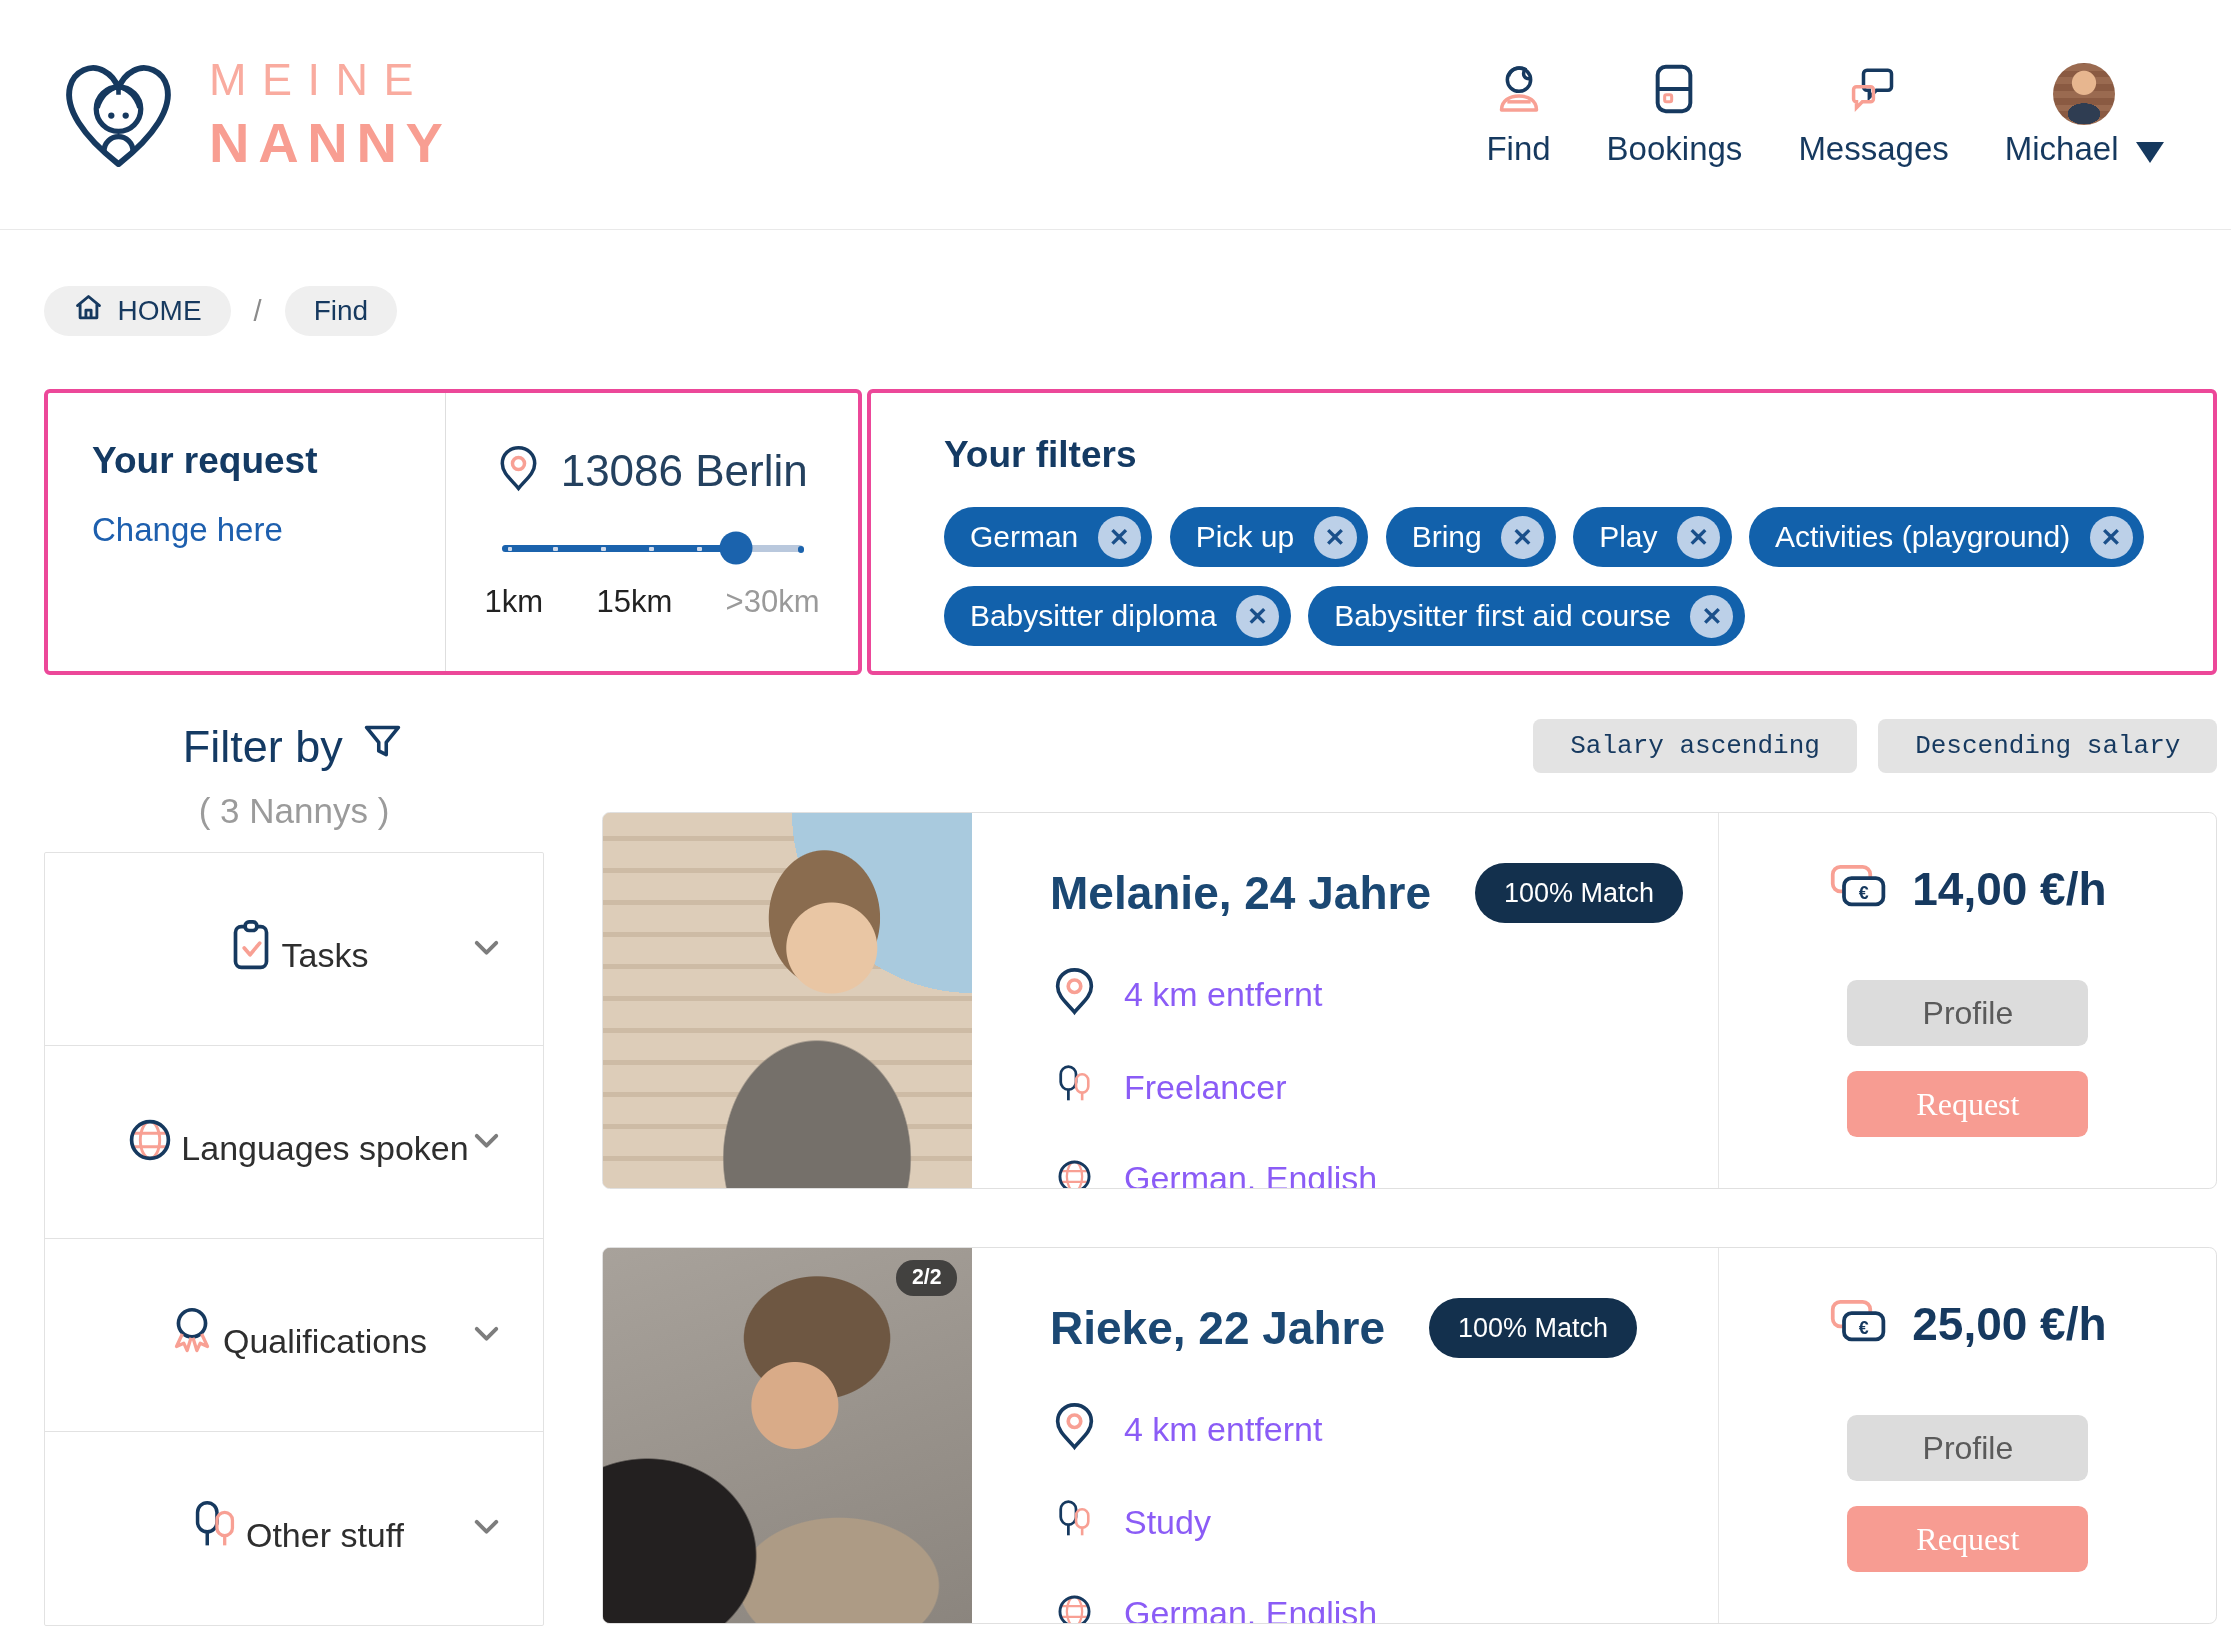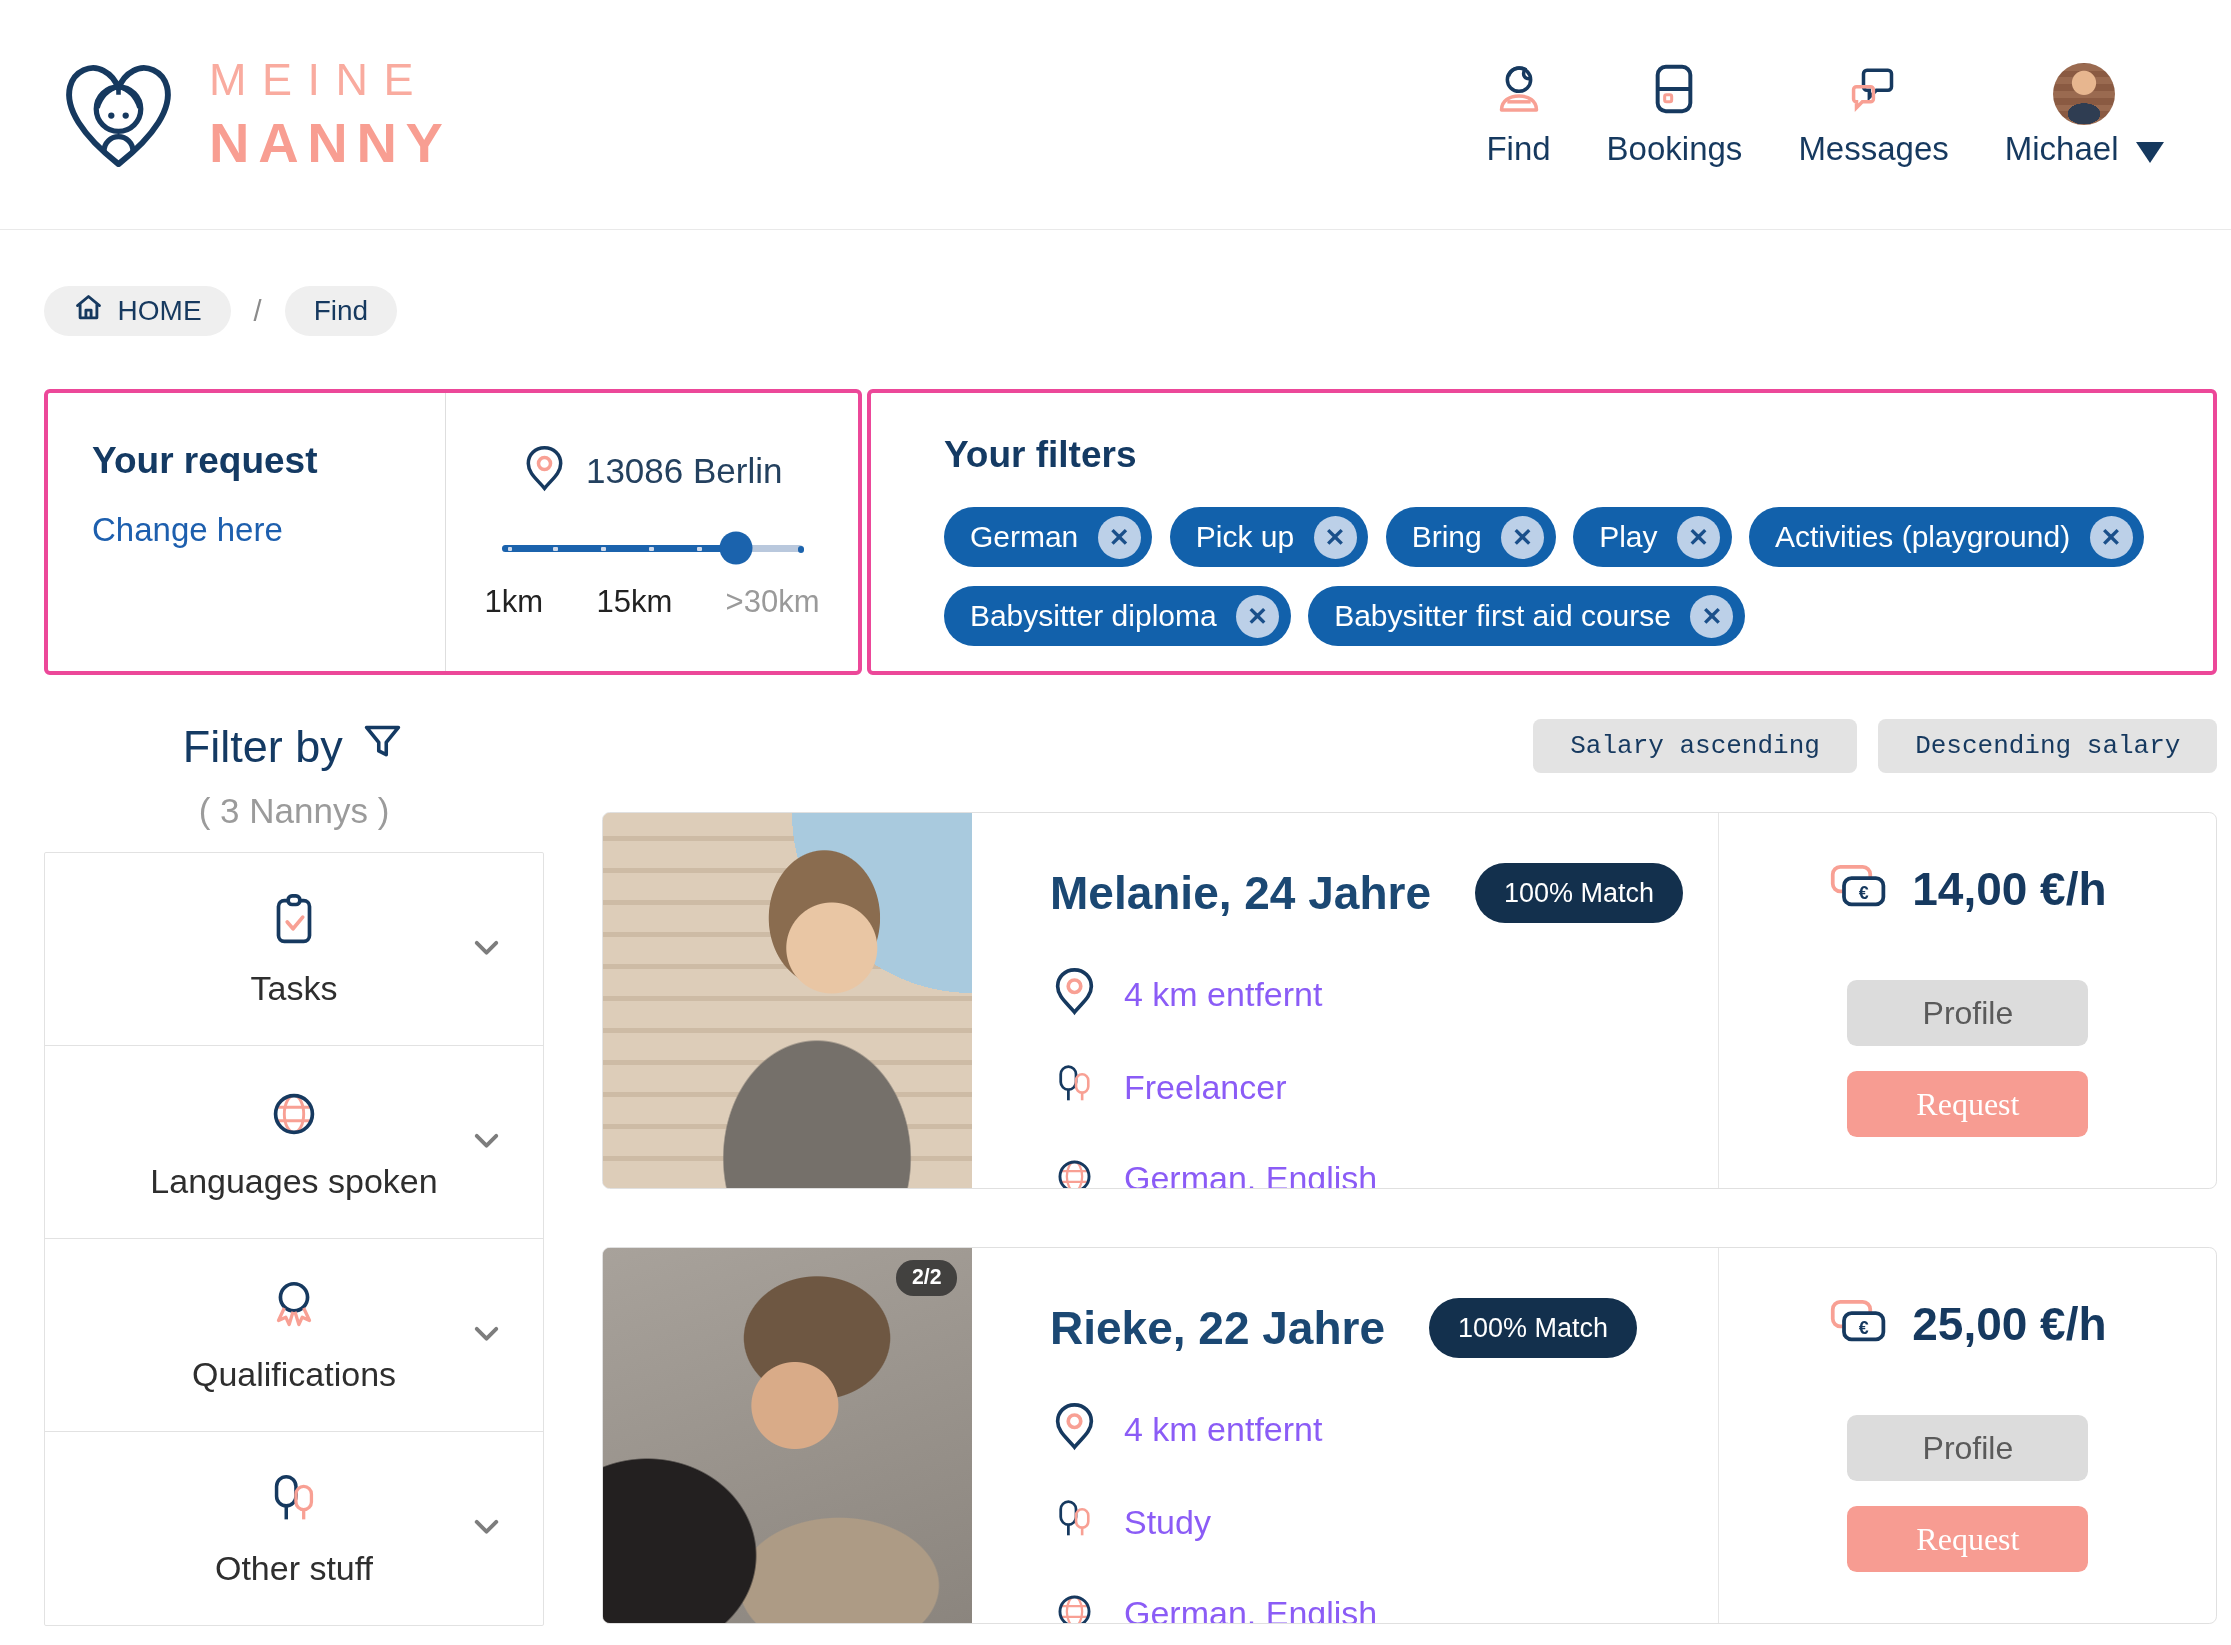--- a/index.html
+++ b/index.html
@@ -33,21 +33,21 @@
 
   
   .panels { margin-top:53px; padding:0 14.6px 0 44px; display:flex; gap:4.9px; height:286px; }
   .panel { background:#fff; border:4px solid #ec4899; border-radius:5.8px; }
   .panel-request { width:818px; display:flex; }
   .req-left { width:398px; padding:47px 0 0 44px; border-right:1px solid #dedede; }
   .req-title { font-size:37px; font-weight:700; color:#143a63; }
   .req-link { font-size:33px; color:#1d5fae; margin-top:29px; cursor:pointer; display:inline-block; }
   .req-right { flex:1; display:flex; flex-direction:column; align-items:center; justify-content:center; }
   .loc-row { display:flex; align-items:center; gap:19.4px; }
-  .loc-text { font-size:35px; color:#24415f; }
+  .loc-text { font-size:44px; color:#24415f; }
   .slider { position:relative; width:301px; height:33px; margin-top:33px; cursor:pointer; }
   .slider .track { position:absolute; top:13.6px; left:0; width:100%; height:6.8px; background:#b9c8dd; border-radius:3.9px; }
   .slider .fill  { position:absolute; top:13.6px; left:0; width:78%; height:6.8px; background:#1b63ad; border-radius:3.9px; }
   .slider .tick  { position:absolute; top:15.5px; width:4.9px; height:3.9px; background:#cfd9ea; border-radius:1px; }
   .slider .handle{ position:absolute; top:16.5px; left:78%; width:33px; height:33px; background:#1b63ad;
                    border-radius:50%; transform:translate(-50%,-50%); }
   .slider .enddot{ position:absolute; top:14.6px; right:-1.9px; width:6.8px; height:6.8px; background:#1b63ad; border-radius:50%; }
   .slider-labels { width:335px; display:flex; justify-content:space-between; margin-top:19.4px; font-size:31px; color:#222; }
   .slider-labels .dim { color:#9a9a9a; }
 
@@ -59,21 +59,21 @@
             font-size:25px; font-weight:700; display:flex; align-items:center; justify-content:center; }
 
   
   .main { margin-top:44px; padding:0 14.6px 0 44px; display:flex; gap:58px; }
   .sidebar { width:500px; }
   .filterby-title { display:flex; align-items:center; justify-content:center; gap:17.5px; }
   .filterby-title span { font-size:45px; font-weight:400; color:#143a63; }
   .nanny-count { text-align:center; font-size:35px; color:#9b9b9b; margin-top:15.5px; }
   .accordion { margin-top:21.3px; border:1px solid #e2e2e2; border-radius:1.9px; background:#fff; }
   .acc-section { height:193px; border-bottom:1px solid #e2e2e2; position:relative;
-                 display:flex; flex-direction:column; align-items:center; justify-content:center; cursor:pointer; }
+                 display:flex; flex-direction:row; align-items:center; justify-content:center; cursor:pointer; }
   .acc-section:last-child { border-bottom:none; }
   .acc-label { font-size:34px; color:#2e2e2e; margin-top:13.6px; }
   .acc-chevron { position:absolute; right:37px; top:50%; transform:translateY(-50%); }
 
   .content { flex:1; }
   .sort-row { display:flex; justify-content:flex-end; gap:21.3px; }
   .sort-btn { height:54px; padding:0 37px; background:#e3e3e3; border:none; border-radius:7.8px;
               font-family:Liberation Mono, monospace; font-size:26px; font-weight:500; color:#16395f; cursor:pointer; }
 
   .card { margin-top:39px; height:377px; border:1px solid #e0e0e0; border-radius:7.8px;

